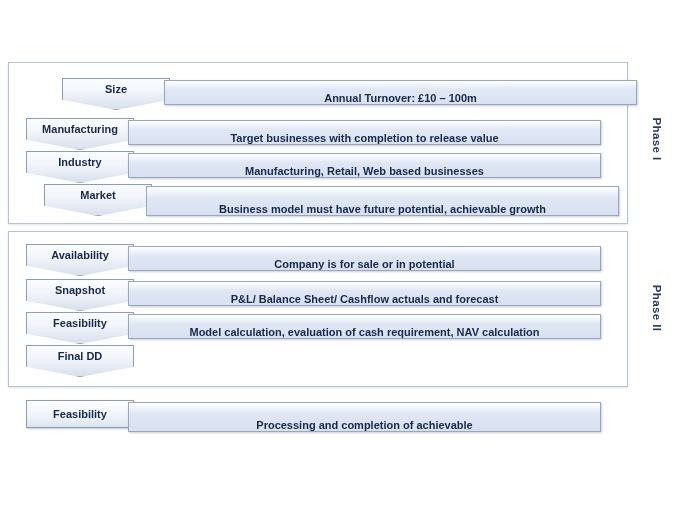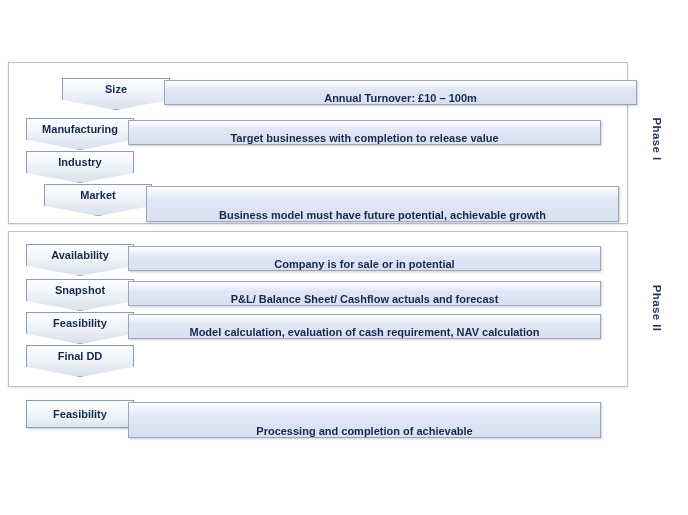--- a/index.html
+++ b/index.html
@@ -117,21 +117,21 @@
     justify-content: center;
     box-shadow: 1px 1px 2px rgba(120,135,155,0.40);
   }
   .detail span {
     font-size: 11px;
     font-weight: bold;
     color: #15294d;
     line-height: 1;
     white-space: nowrap;
   }
-  .detail.tall { height: 36px; }
+  .detail.tall { height: 30px; }
 </style>
 </head>
 <body>
 
 <div id="canvas">
 
   <div class="phase-container" id="phase1-container"></div>
 
   <div class="row" style="top:78px;margin-left:36px;">
     <div class="chev"></div>
@@ -145,20 +145,23 @@
     <div class="chev"></div>
     <div class="chev-inner">Manufacturing</div>
     <div class="detail">
       <span>Target  businesses with completion to release value</span>
     </div>
   </div>
 
   <div class="row" style="top:151px;">
     <div class="chev"></div>
     <div class="chev-inner">Industry</div>
+    <div class="detail">
+      <span>Manufacturing, Retail, Web based businesses</span>
+    </div>
   </div>
 
   <div class="row" style="top:184px;margin-left:18px;">
     <div class="chev"></div>
     <div class="chev-inner">Market</div>
     <div class="detail tall">
       <span>Business model must have future potential, achievable growth</span>
     </div>
   </div>
 

